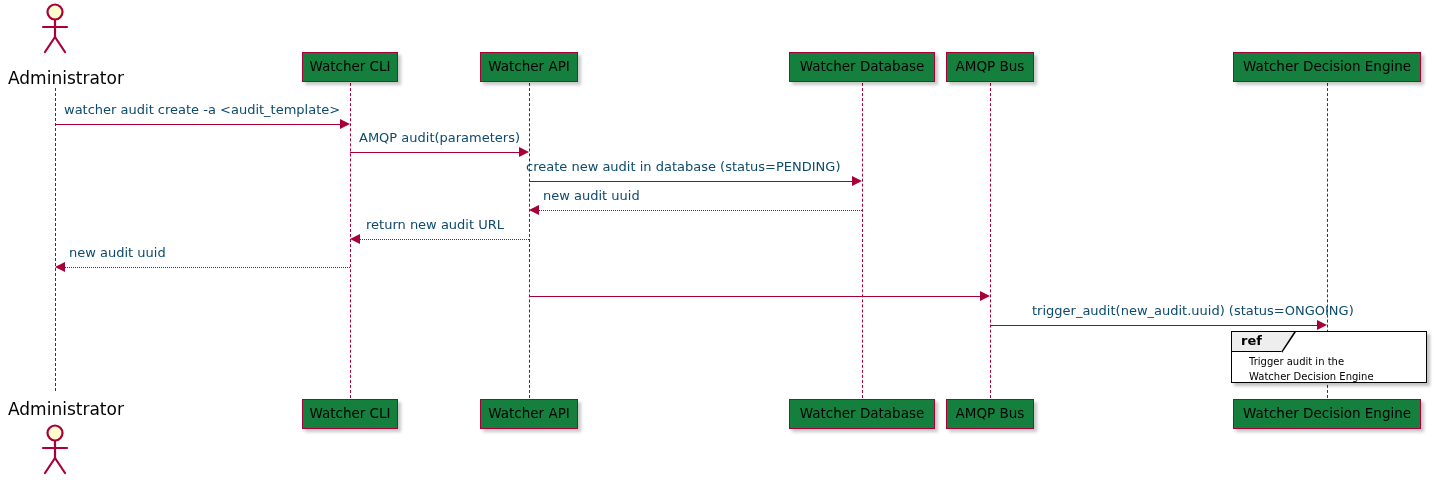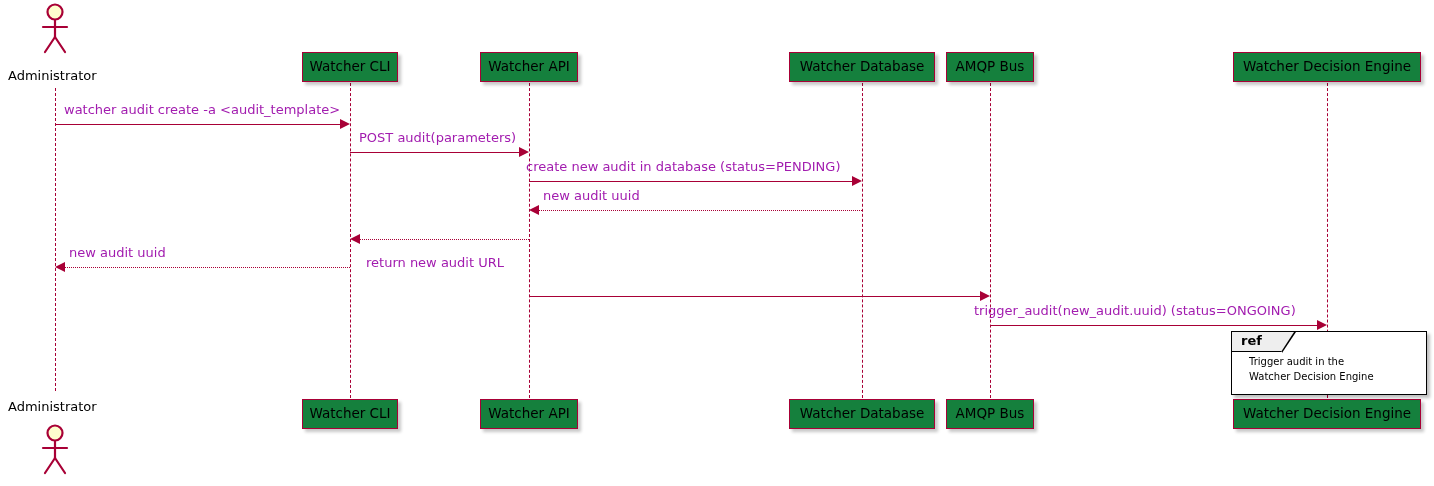--- a/index.html
+++ b/index.html
@@ -19,21 +19,21 @@
     color:#000;
     white-space:nowrap;
     box-shadow:3px 3px 3px rgba(0,0,0,0.22);
     z-index:6;
   }
 
   
   .actor{position:absolute;width:44px;height:50px;z-index:6;}
   .actor svg{display:block;overflow:visible;}
   .actor-label{
-    position:absolute;font-size:13px;color:#000;white-space:nowrap;z-index:6;
+    position:absolute;font-size:17px;color:#000;white-space:nowrap;z-index:6;
   }
 
   
   .lifeline{
     position:absolute;width:0;border-left:1.4px dashed #A80036;z-index:1;
   }
 
   
   .msg-line{
     position:absolute;height:0;z-index:3;
@@ -47,21 +47,21 @@
     border-top:5px solid transparent;
     border-bottom:5px solid transparent;
     border-left:10px solid #A80036;
   }
   .arrowhead.left{
     border-top:5px solid transparent;
     border-bottom:5px solid transparent;
     border-right:10px solid #A80036;
   }
   .msg-label{
-    position:absolute;font-size:13px;color:#a21caf;white-space:nowrap;z-index:5;
+    position:absolute;font-size:13px;color:#0c4a6e;white-space:nowrap;z-index:5;
   }
 
   
   .ref-box{
     position:absolute;
     background:#FFFFFF;
     border:1.7px solid #000000;
     box-sizing:border-box;
     box-shadow:3px 3px 3px rgba(0,0,0,0.25);
     z-index:7;
@@ -127,48 +127,48 @@
   <div class="pbox" style="left:302px;top:52px;width:96px;">Watcher CLI</div>
   <div class="pbox" style="left:480px;top:52px;width:98px;">Watcher API</div>
   <div class="pbox" style="left:789px;top:52px;width:146px;">Watcher Database</div>
   <div class="pbox" style="left:946px;top:52px;width:88px;">AMQP Bus</div>
   <div class="pbox" style="left:1233px;top:52px;width:188px;">Watcher Decision Engine</div>
 
   <div class="msg-label" style="left:64px;top:102px;">watcher audit create -a &lt;audit_template&gt;</div>
   <div class="msg-line solid" style="left:55px;top:124px;width:286px;"></div>
   <div class="arrowhead right" style="left:340px;top:119px;"></div>
 
-  <div class="msg-label" style="left:359px;top:130px;">POST audit(parameters)</div>
+  <div class="msg-label" style="left:359px;top:130px;">AMQP audit(parameters)</div>
   <div class="msg-line solid" style="left:350px;top:152px;width:170px;"></div>
   <div class="arrowhead right" style="left:519px;top:147px;"></div>
 
   <div class="msg-label" style="left:526px;top:159px;">create new audit in database (status=PENDING)</div>
   <div class="msg-line solid" style="left:529px;top:181px;width:324px;"></div>
   <div class="arrowhead right" style="left:852px;top:176px;"></div>
 
   <div class="msg-label" style="left:543px;top:188px;">new audit uuid</div>
   <div class="msg-line dotted" style="left:539px;top:210px;width:323px;"></div>
   <div class="arrowhead left" style="left:529px;top:205px;"></div>
 
-  <div class="msg-label" style="left:366px;top:217px;margin-top:38px;">return new audit URL</div>
+  <div class="msg-label" style="left:366px;top:217px;">return new audit URL</div>
   <div class="msg-line dotted" style="left:360px;top:239px;width:169px;"></div>
   <div class="arrowhead left" style="left:350px;top:234px;"></div>
 
   <div class="msg-label" style="left:69px;top:245px;">new audit uuid</div>
   <div class="msg-line dotted" style="left:65px;top:267px;width:285px;"></div>
   <div class="arrowhead left" style="left:55px;top:262px;"></div>
 
   <div class="msg-line solid" style="left:529px;top:296px;width:452px;"></div>
   <div class="arrowhead right" style="left:980px;top:291px;"></div>
 
-  <div class="msg-label" style="left:974px;top:303px;">trigger_audit(new_audit.uuid) (status=ONGOING)</div>
+  <div class="msg-label" style="left:1032px;top:303px;">trigger_audit(new_audit.uuid) (status=ONGOING)</div>
   <div class="msg-line solid" style="left:990px;top:325px;width:328px;"></div>
   <div class="arrowhead right" style="left:1317px;top:320px;"></div>
 
-  <div class="ref-box" style="left:1231px;top:331px;width:196px;height:64px;">
+  <div class="ref-box" style="left:1231px;top:331px;width:196px;height:52px;">
     <div class="ref-tab-fold-line" style="left:50px;"></div>
     <div class="ref-tab-fold" style="left:49px;"></div>
     <div class="ref-tab" style="width:50px;">ref</div>
     <div class="ref-body" style="left:17px;top:21px;">Trigger audit in the</div>
     <div class="ref-body" style="left:17px;top:36px;">Watcher Decision Engine</div>
   </div>
 
   <div class="pbox" style="left:302px;top:399px;width:96px;">Watcher CLI</div>
   <div class="pbox" style="left:480px;top:399px;width:98px;">Watcher API</div>
   <div class="pbox" style="left:789px;top:399px;width:146px;">Watcher Database</div>

